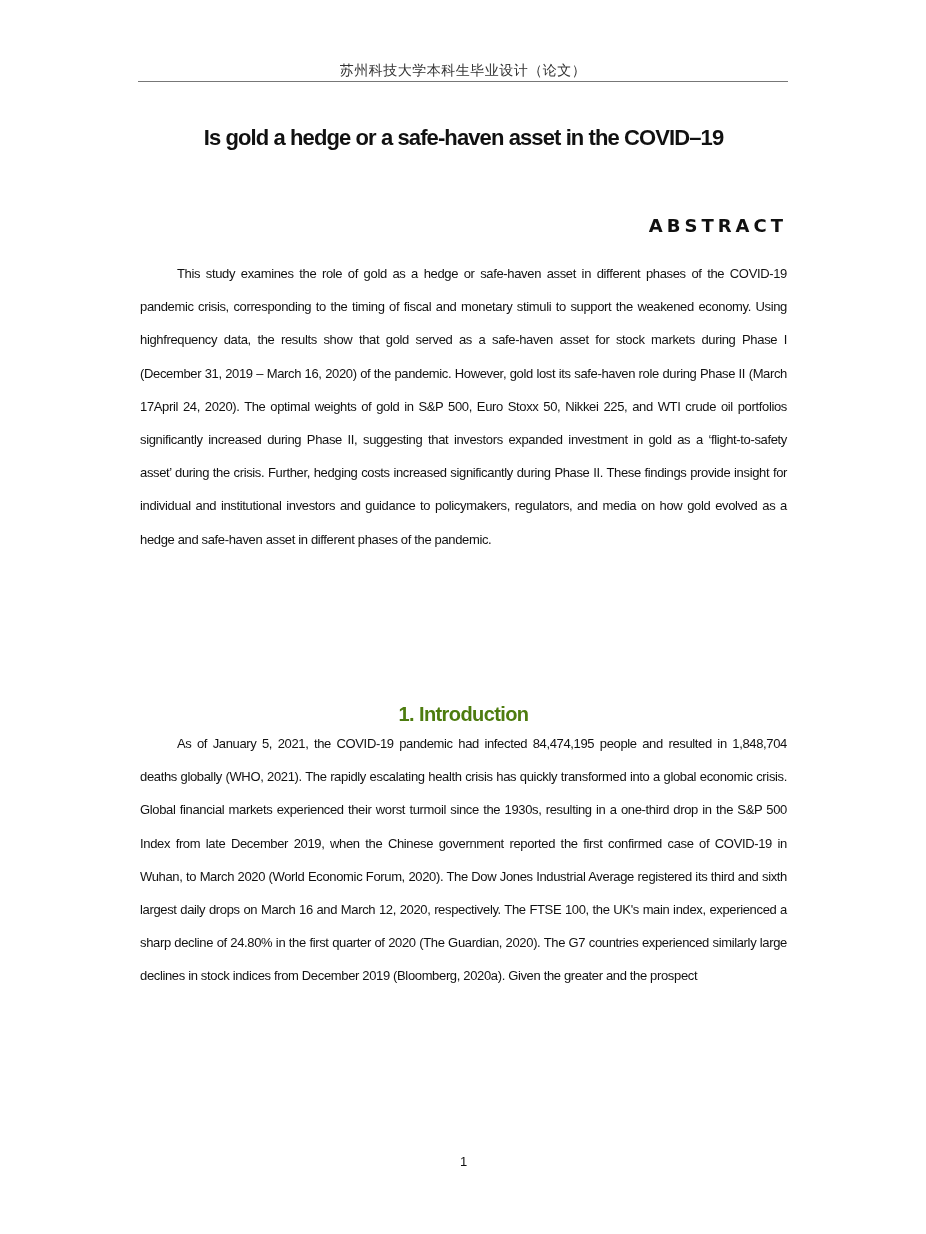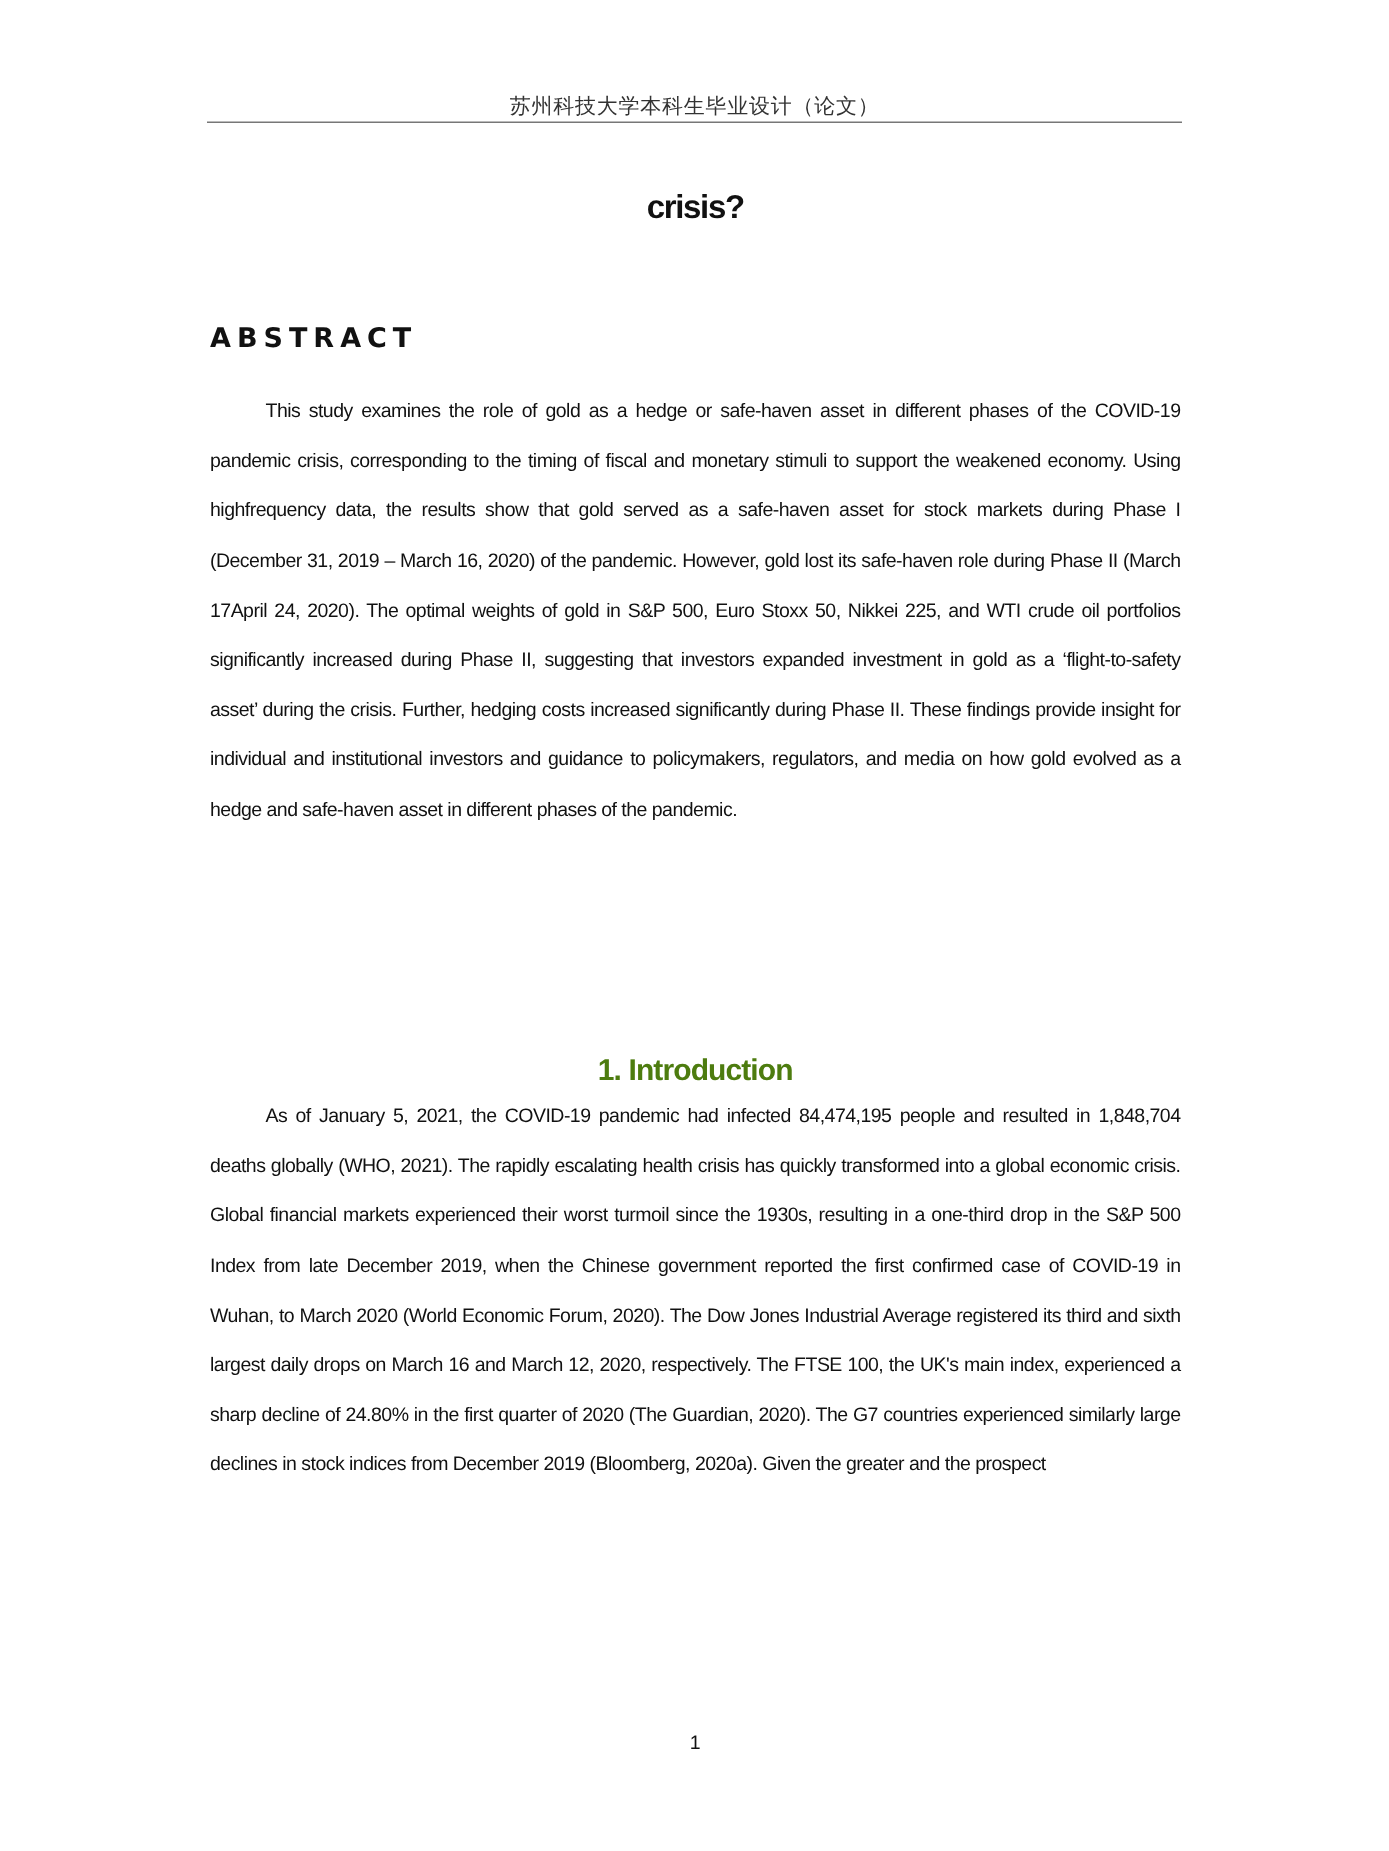--- a/index.html
+++ b/index.html
@@ -47,21 +47,21 @@
       font-size: 22px;
       line-height: 40px;
       letter-spacing: -0.9px;
       color: #111111;
     }
     .abstract-heading {
       position: absolute;
       left: 140px;
       top: 211px;
       width: 647px;
-      text-align: left;
+      text-align: right;
       font-family: "DejaVu Sans", sans-serif;
       font-weight: bold;
       font-size: 18px;
       line-height: 30px;
       letter-spacing: 4px;
       color: #111111;
     }
     .para {
       position: absolute;
       left: 140px;
@@ -107,21 +107,21 @@
       color: #111111;
     }
   </style>
 </head>
 <body>
 
 <div class="page-header">苏州科技大学本科生毕业设计（论文）</div>
 <div class="header-rule"></div>
 
 <div class="title">
-  <div>crisis?</div>
+  <div>Is gold a hedge or a safe-haven asset in the COVID–19</div>
 </div>
 
 <div class="abstract-heading">ABSTRACT</div>
 
 <p class="para abstract">This study examines the role of gold as a hedge or safe-haven asset in different phases of the COVID-19 pandemic crisis, corresponding to the timing of fiscal and monetary stimuli to support the weakened economy. Using highfrequency data, the results show that gold served as a safe-haven asset for stock markets during Phase I (December 31, 2019 – March 16, 2020) of the pandemic. However, gold lost its safe-haven role during Phase II (March 17April 24, 2020). The optimal weights of gold in S&amp;P 500, Euro Stoxx 50, Nikkei 225, and WTI crude oil portfolios significantly increased during Phase II, suggesting that investors expanded investment in gold as a ‘flight-to-safety asset’ during the crisis. Further, hedging costs increased significantly during Phase II. These findings provide insight for individual and institutional investors and guidance to policymakers, regulators, and media on how gold evolved as a hedge and safe-haven asset in different phases of the pandemic.</p>
 
 <div class="section-heading">1. Introduction</div>
 
 <p class="para intro">As of January 5, 2021, the COVID-19 pandemic had infected 84,474,195 people and resulted in 1,848,704 deaths globally (WHO, 2021). The rapidly escalating health crisis has quickly transformed into a global economic crisis. Global financial markets experienced their worst turmoil since the 1930s, resulting in a one-third drop in the S&amp;P 500 Index from late December 2019, when the Chinese government reported the first confirmed case of COVID-19 in Wuhan, to March 2020 (World Economic Forum, 2020). The Dow Jones Industrial Average registered its third and sixth largest daily drops on March 16 and March 12, 2020, respectively. The FTSE 100, the UK's main index, experienced a sharp decline of 24.80% in the first quarter of 2020 (The Guardian, 2020). The G7 countries experienced similarly large declines in stock indices from December 2019 (Bloomberg, 2020a). Given the greater and the prospect</p>
 

